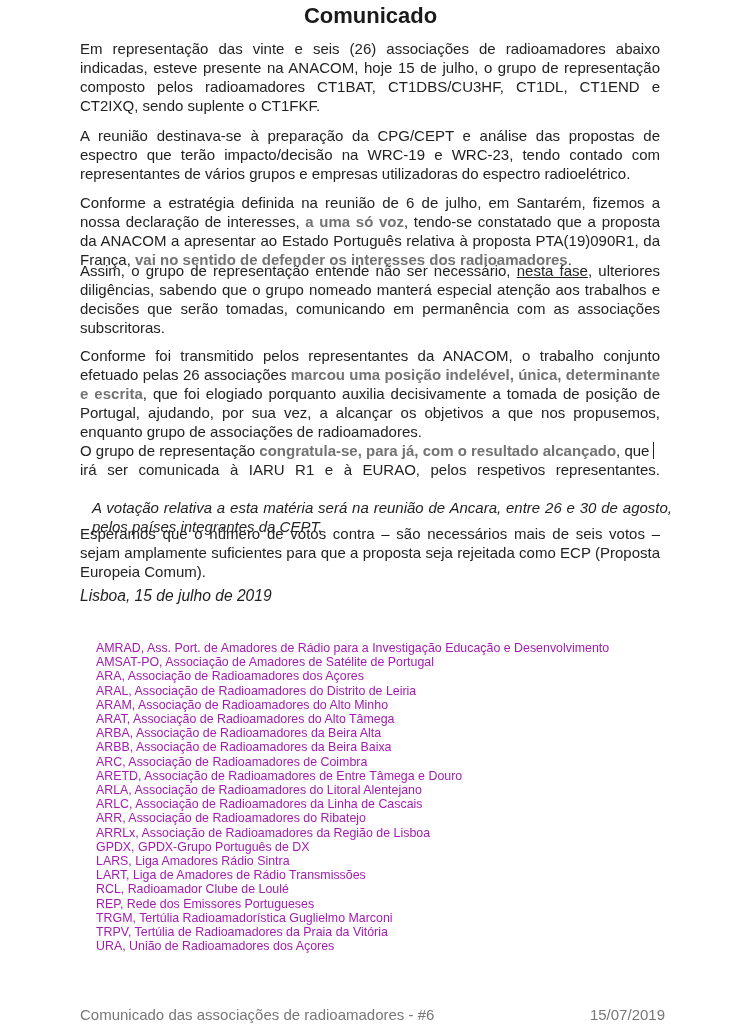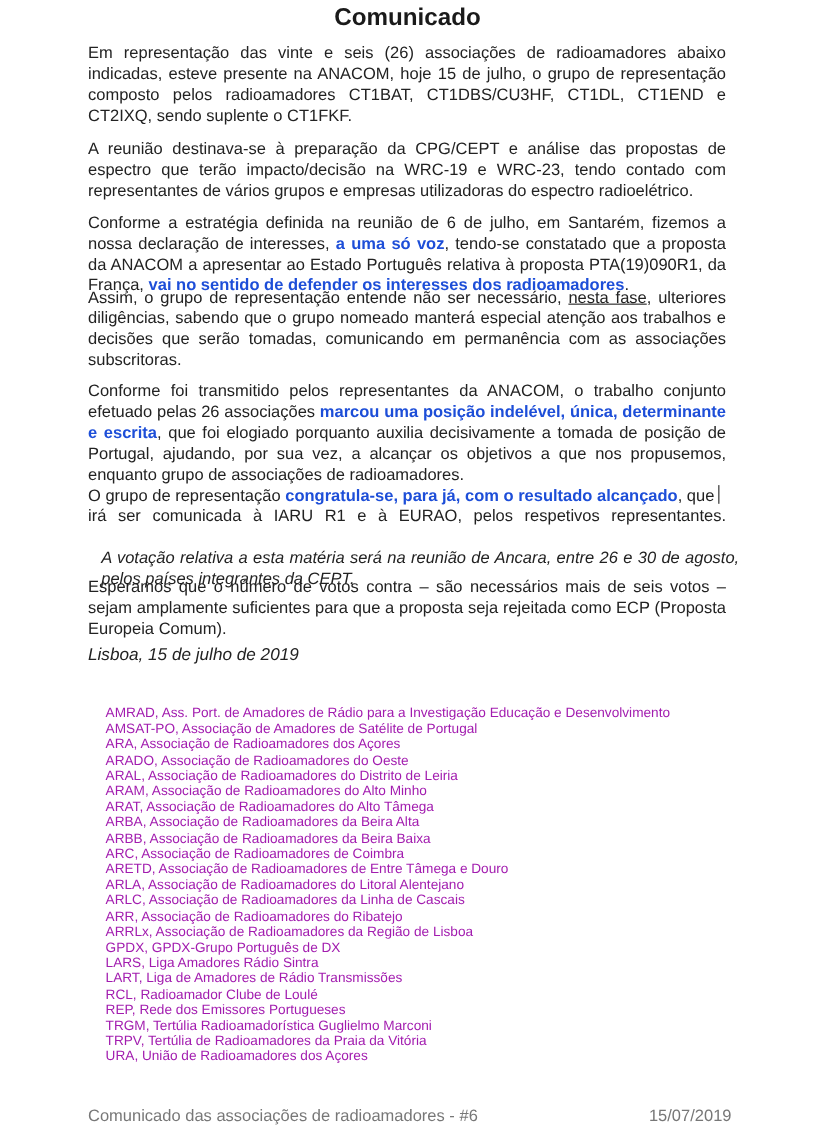--- a/index.html
+++ b/index.html
@@ -1,19 +1,19 @@
 <!DOCTYPE html>
 <html><head>
   <meta charset="utf-8">
   <style>
     html, body { margin: 0; padding: 0; background: #ffffff; }
     body { width: 741px; height: 1024px; position: relative; overflow: hidden; color: #1e1e1e; font-family: "Liberation Sans", sans-serif; }
     .title { position: absolute; left: 0; top: 3px; width: 741px; text-align: center; font-size: 22px; font-weight: bold; color: #1a1a1a; }
     .body { position: absolute; left: 80px; width: 580px; font-size: 15px; line-height: 19px; text-align: justify; color: #222; }
-    .body b { font-weight: bold; color: #1d4ed8; }
+    .body b { font-weight: bold; color: #737373; }
     .body u { text-decoration: underline; }
     .p1 { top: 39px; }
     .p2 { top: 126px; }
     .p3 { top: 193px; }
     .p4 { top: 261px; }
     .p5 { top: 346px; }
     .p6 { top: 441px; }
     .p7 { top: 486px; }
     .p8 { top: 524px; }
     .last-line-justify { text-align-last: justify; }
@@ -45,21 +45,20 @@
 <p class="body p7" style="margin:12px;font-style:italic;">A votação relativa a esta matéria será na reunião de Ancara, entre 26 e 30 de agosto, pelos países integrantes da CEPT.</p>
 
 <p class="body p8" style="margin:0;">Esperamos que o número de votos contra – são necessários mais de seis votos – sejam amplamente suficientes para que a proposta seja rejeitada como ECP (Proposta Europeia Comum).</p>
 
 <div class="signoff">Lisboa, 15 de julho de 2019</div>
 
 <ul class="assoc-list">
   <li>AMRAD, Ass. Port. de Amadores de Rádio para a Investigação Educação e Desenvolvimento</li>
   <li>AMSAT-PO, Associação de Amadores de Satélite de Portugal</li>
   <li>ARA, Associação de Radioamadores dos Açores</li>
-  <li>ARADO, Associação de Radioamadores do Oeste</li>
   <li>ARAL, Associação de Radioamadores do Distrito de Leiria</li>
   <li>ARAM, Associação de Radioamadores do Alto Minho</li>
   <li>ARAT, Associação de Radioamadores do Alto Tâmega</li>
   <li>ARBA, Associação de Radioamadores da Beira Alta</li>
   <li>ARBB, Associação de Radioamadores da Beira Baixa</li>
   <li>ARC, Associação de Radioamadores de Coimbra</li>
   <li>ARETD, Associação de Radioamadores de Entre Tâmega e Douro</li>
   <li>ARLA, Associação de Radioamadores do Litoral Alentejano</li>
   <li>ARLC, Associação de Radioamadores da Linha de Cascais</li>
   <li>ARR, Associação de Radioamadores do Ribatejo</li>

